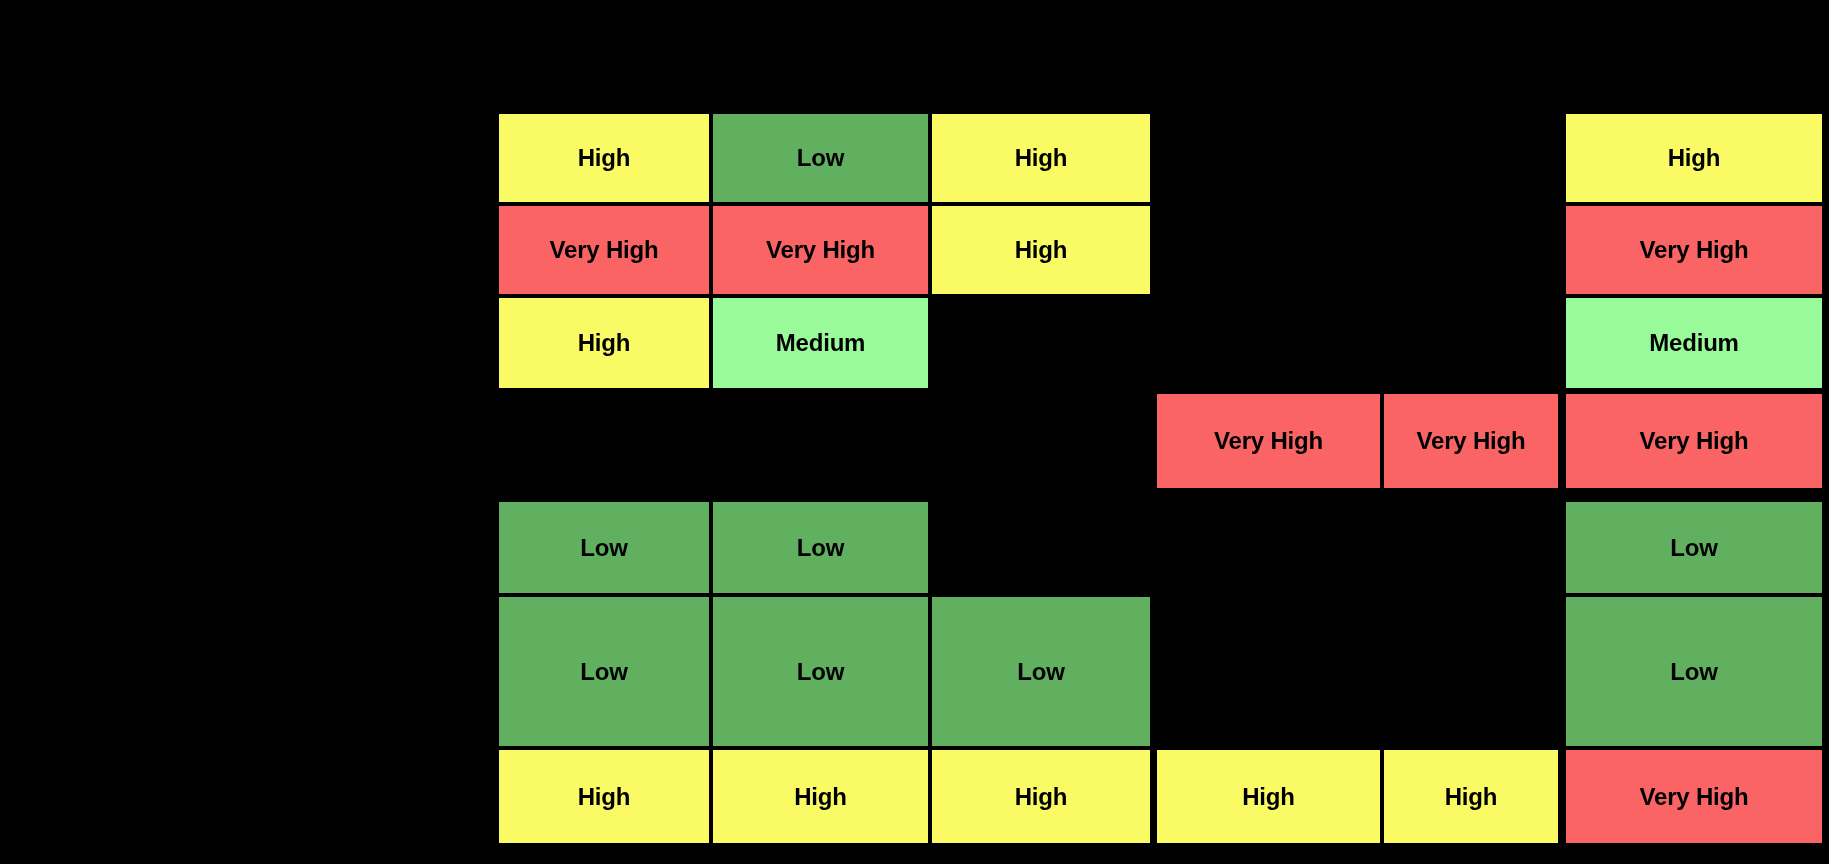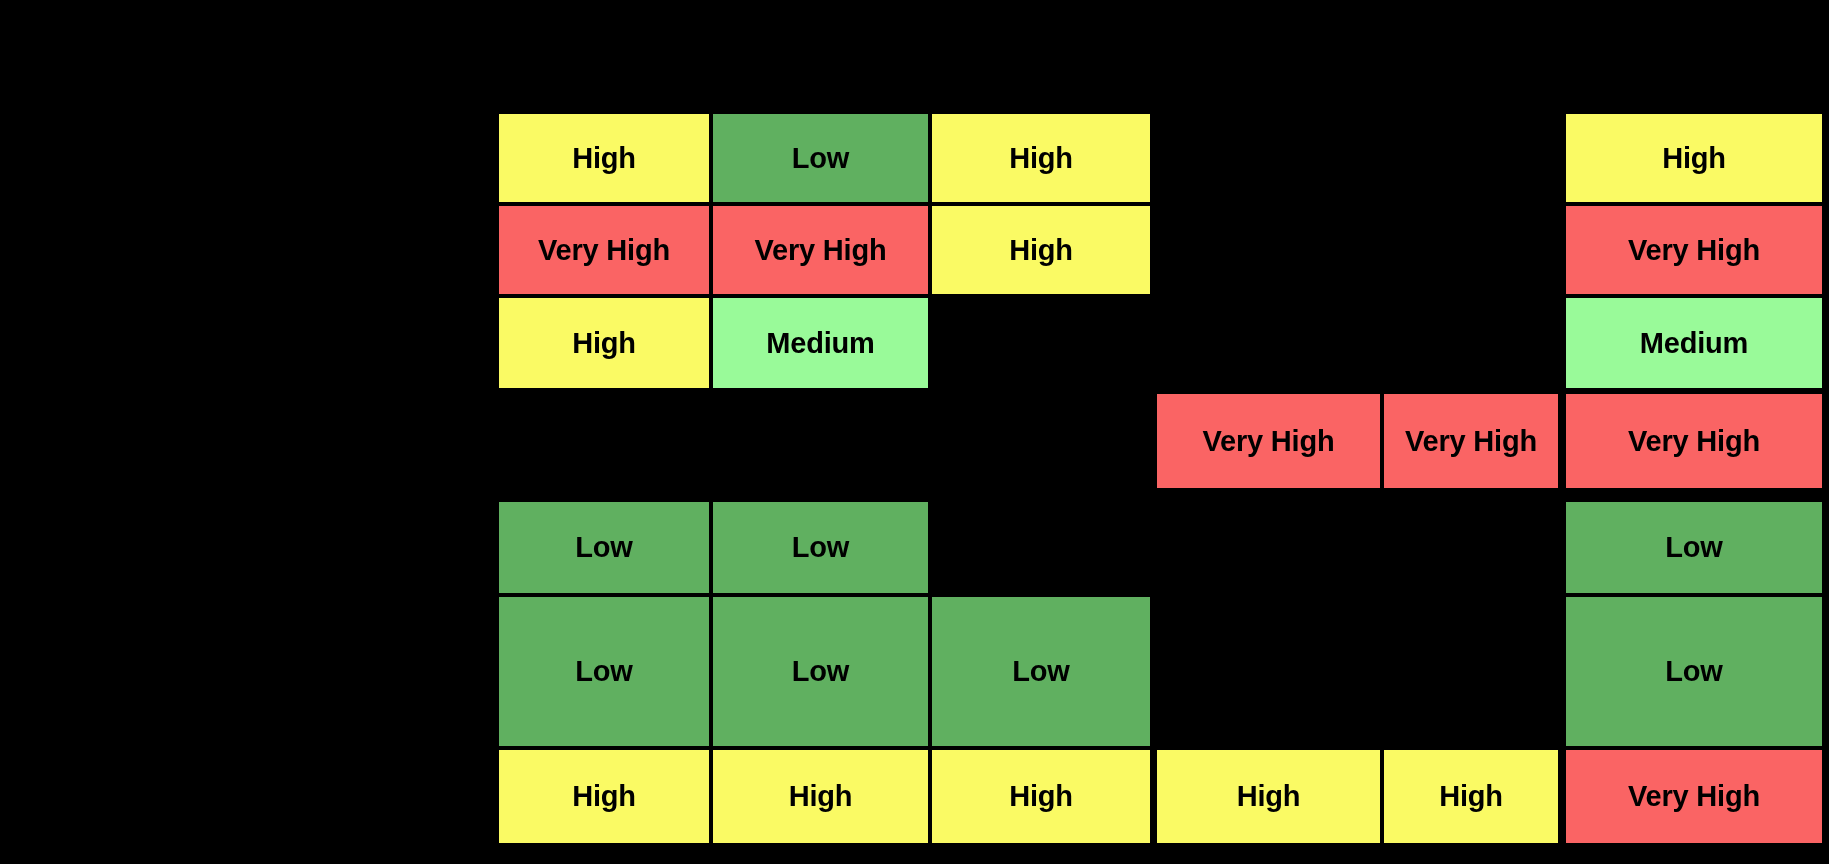--- a/index.html
+++ b/index.html
@@ -25,21 +25,21 @@
   .grid-cell {
     position: absolute;
     box-sizing: border-box;
     border: 2px solid #000000;
     display: flex;
     align-items: center;
     justify-content: center;
     color: #000000;
     font-family: "Liberation Sans", sans-serif;
     font-weight: bold;
-    font-size: 29px;
+    font-size: 24px;
     letter-spacing: -0.2px;
     line-height: 1;
     white-space: nowrap;
     overflow: hidden;
   }
 
   .grid-cell.empty {
     background: #000000;
     border-color: #000000;
   }

